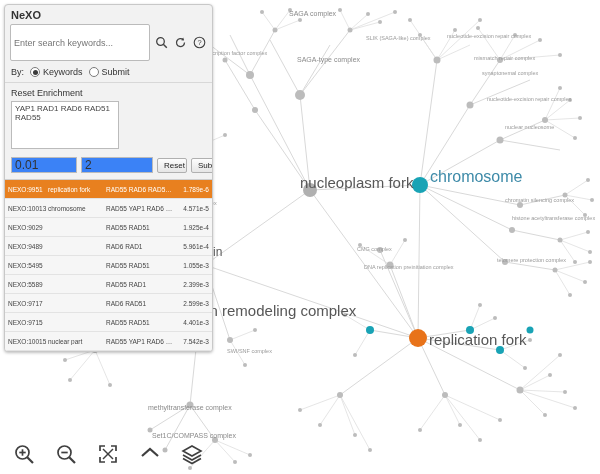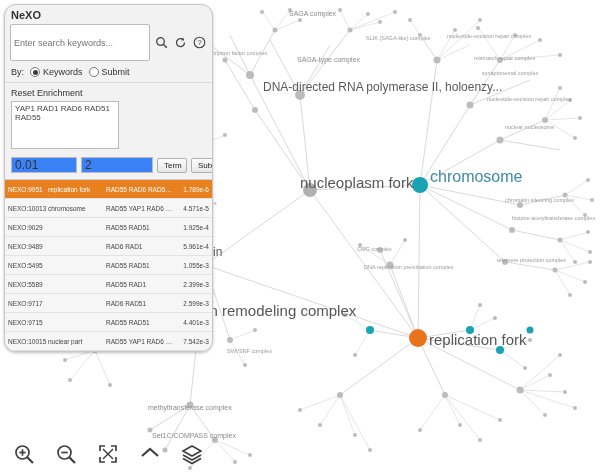--- a/index.html
+++ b/index.html
@@ -39,21 +39,21 @@
   .node-label.tiny  { font-size: 5.5px; color: #9a9a9a; }
   .node-label.accent{ color: #3d8aa8; }
 
   
   #nexo-panel {
     position: absolute;
     left: 4px; top: 4px;
     width: 207px;
     background: #f2f2f2;
     border: 1px solid #c8c8c8;
-    border-radius: 12px;
+    border-radius: 4px;
     box-shadow: 0 1px 3px rgba(0,0,0,.25);
     overflow: hidden;
   }
   #panel-title {
     font-size: 11px;
     font-weight: bold;
     color: #333;
     padding: 4px 6px 3px 6px;
   }
   .search-row {
@@ -408,21 +408,20 @@
     <circle cx="370" cy="330" r="4" fill="#19a3b5"></circle>
     <circle cx="530" cy="330" r="3.5" fill="#19a3b5"></circle>
   </svg>
 
   <div class="node-label small" style="left:289px; top:10px;">SAGA complex</div>
   <div class="node-label tiny" style="left:366px; top:35px;">SLIK (SAGA-like) complex</div>
   <div class="node-label tiny" style="left:447px; top:33px;">nucleotide-excision repair complex</div>
   <div class="node-label tiny" style="left:474px; top:55px;">mismatch repair complex</div>
   <div class="node-label small" style="left:297px; top:56px;">SAGA-type complex</div>
   <div class="node-label tiny" style="left:482px; top:70px;">synaptonemal complex</div>
-  <div class="node-label mid" style="left:263px; top:80px;">DNA-directed RNA polymerase II, holoenzy...</div>
   <div class="node-label tiny" style="left:487px; top:96px;">nucleotide-excision repair complex</div>
   <div class="node-label tiny" style="left:505px; top:124px;">nuclear nucleosome</div>
   <div class="node-label tiny" style="left:200px; top:50px;">transcription factor complex</div>
   <div class="node-label big" style="left:300px; top:174px;">nucleoplasm fork</div>
   <div class="node-label huge accent" style="left:430px; top:168px;">chromosome</div>
   <div class="node-label tiny" style="left:505px; top:197px;">chromatin silencing complex</div>
   <div class="node-label tiny" style="left:512px; top:215px;">histone acetyltransferase complex</div>
   <div class="node-label tiny" style="left:113px; top:200px;">H4/H2A histone acetyltransferase complex</div>
   <div class="node-label tiny" style="left:95px;  top:187px;">histone deacetylase complex</div>
   <div class="node-label tiny" style="left:357px; top:246px;">CMG complex</div>
@@ -477,21 +476,21 @@
   </div>
 
   <div class="section-sep"></div>
 
   <div class="section-title">Reset Enrichment</div>
   <textarea class="term-box" style="">YAP1 RAD1 RAD6 RAD51 RAD55</textarea>
 
   <div class="ctrl-row">
     <input class="num-field" type="text" value="0.01" style="">
     <input class="num-field second" type="text" value="2" style="">
-    <button class="btn">Term</button>
+    <button class="btn">Reset</button>
     <button class="btn">Submit</button>
   </div>
 
   <div class="results">
     <div class="res-row selected">
       <span class="c-id">NEXO:9951</span>
       <span class="c-name">replication fork</span>
       <span class="c-genes">RAD55 RAD6 RAD51 RAD1</span>
       <span class="c-pval">1.789e-6</span>
     </div>

